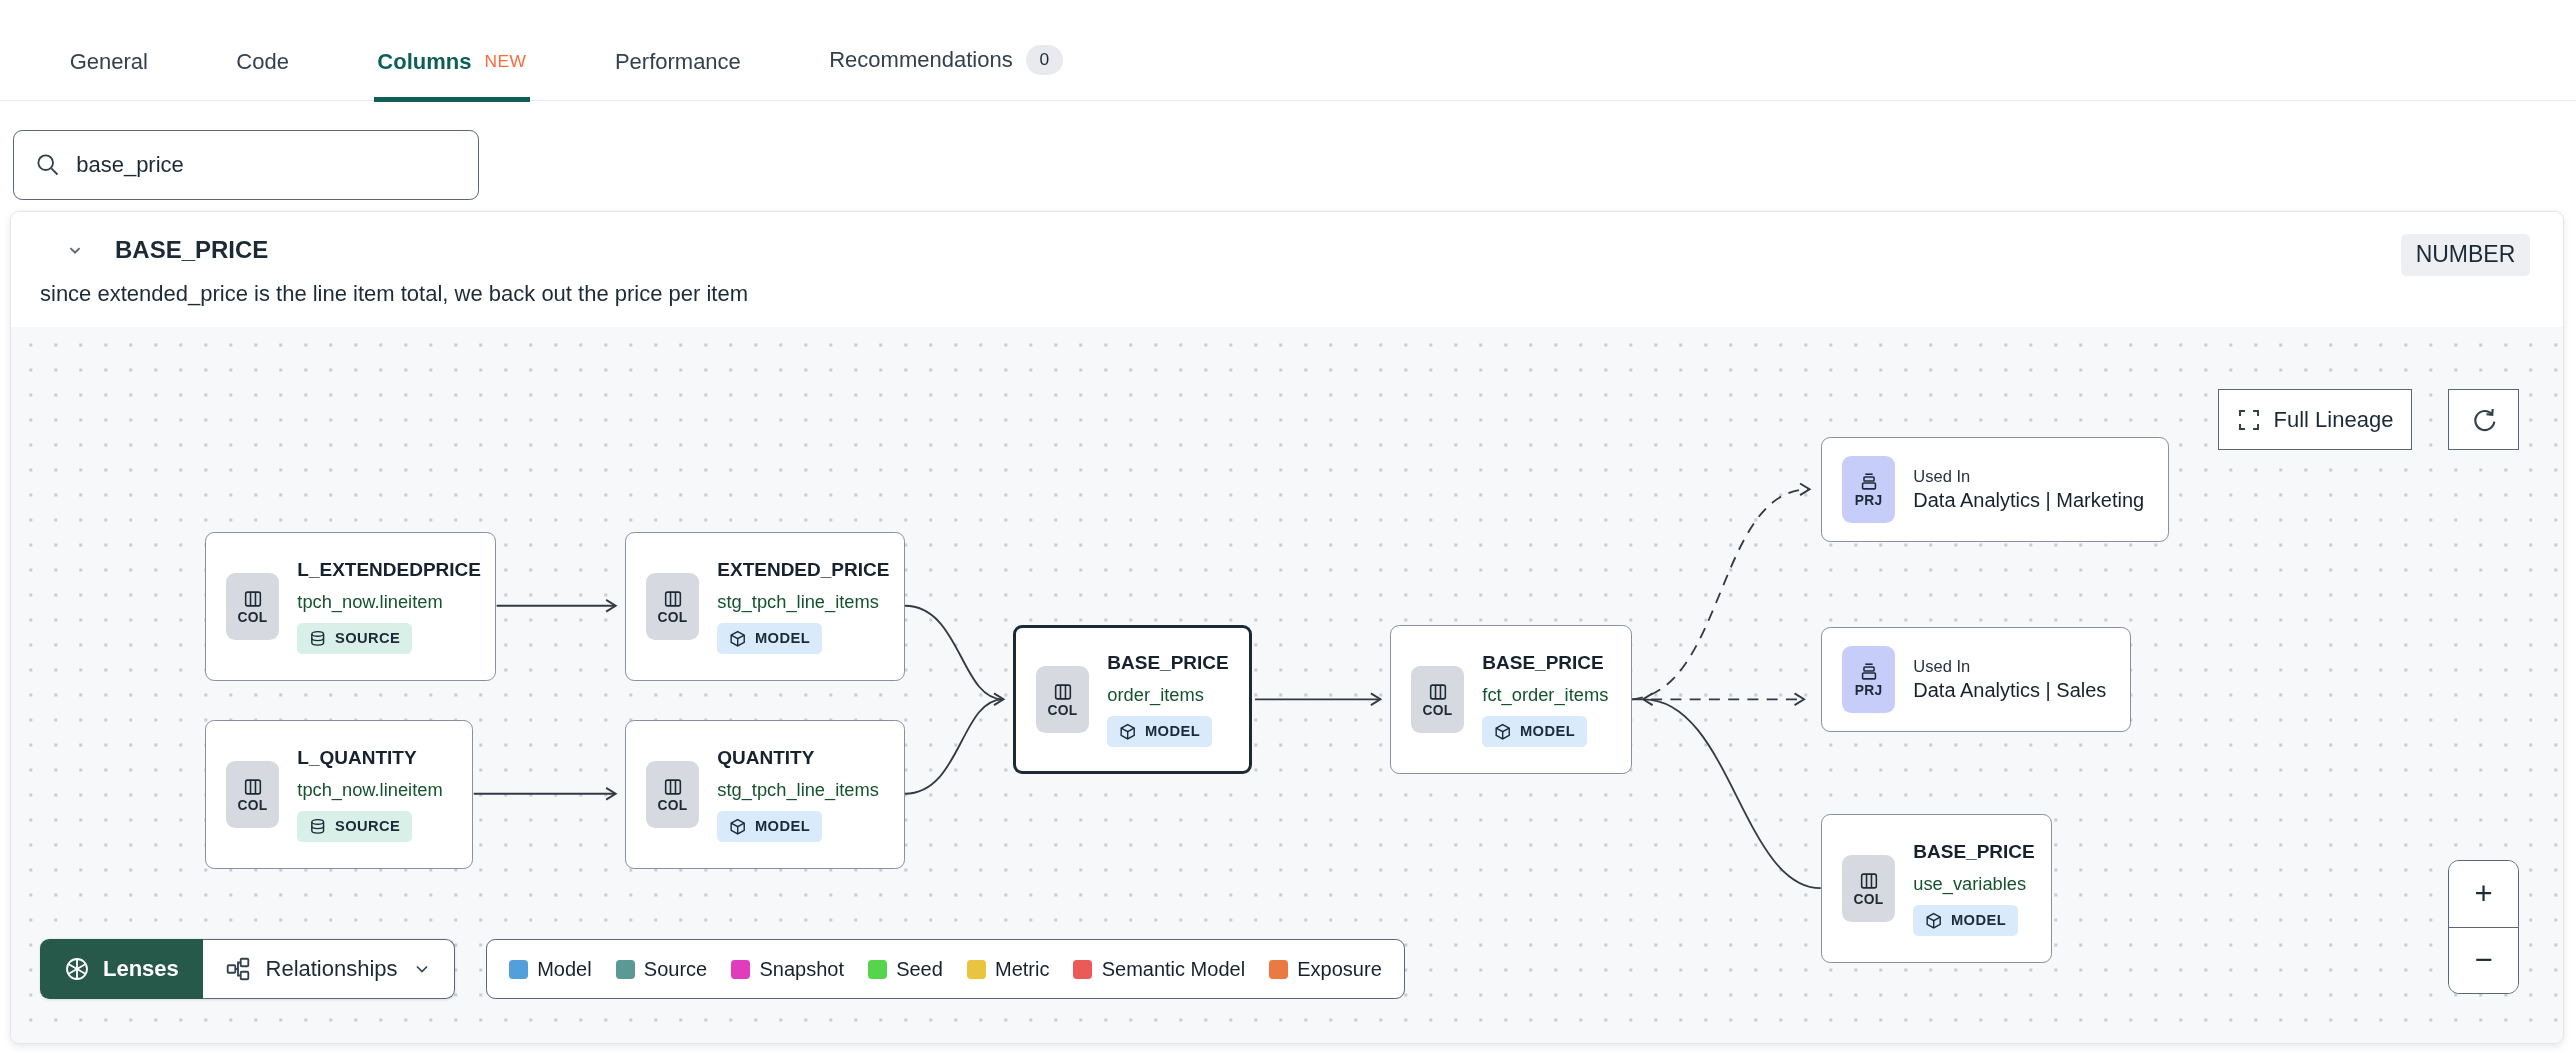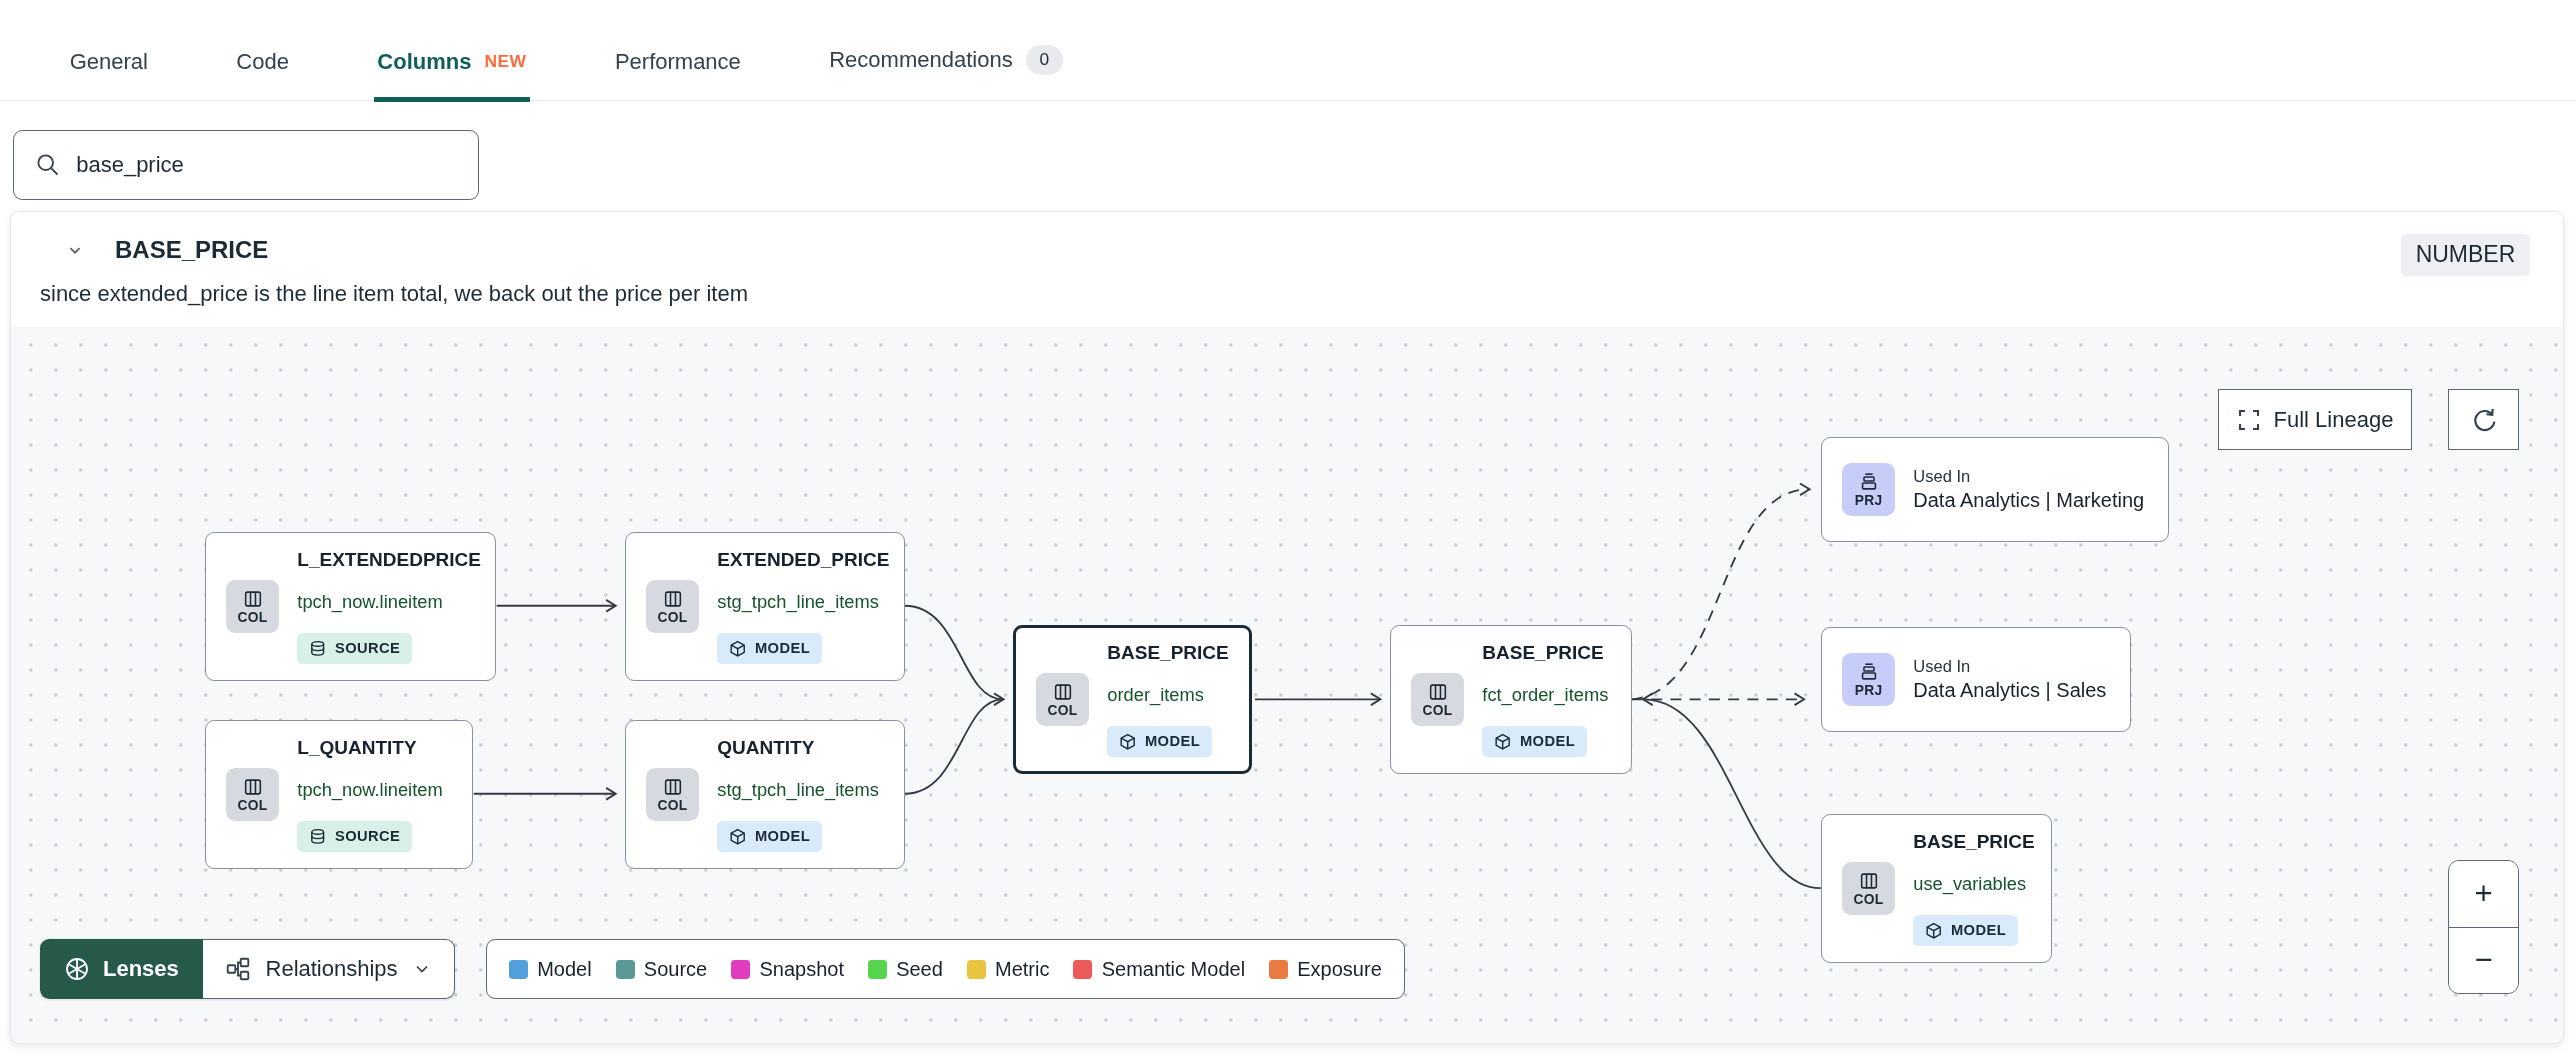--- a/index.html
+++ b/index.html
@@ -5,21 +5,21 @@
   * { margin:0; padding:0; box-sizing:border-box; }
   html,body { width:2576px; height:1053px; background:#ffffff; overflow:hidden;
               font-family:"Liberation Sans","DejaVu Sans",sans-serif; color:#1c2a36; }
 
   
   .tabbar { display:flex; align-items:flex-end; gap:81px; padding:0 0 0 66px;
             border-bottom:1.8px solid #e7eaee; height:101px; background:#fff; }
   .tab { display:inline-flex; align-items:center; gap:13px; font-size:22px; color:#33414e;
          padding:26px 3.7px 22px 3.7px; border-bottom:5.5px solid transparent; margin-bottom:-1.8px; cursor:pointer; }
   .tab.active { color:#0e5f5a; font-weight:700; border-bottom-color:#0e5f5a; }
-  .tab-new { color:#fd6a3b; font-size:17.4px; font-weight:700; letter-spacing:0.5px; }
+  .tab-new { color:#fd6a3b; font-size:17.4px; font-weight:400; letter-spacing:0.5px; }
   .tab-count { background:#e8eaee; color:#1c2a36; font-size:17.4px; border-radius:916px;
                padding:4.6px 13.8px; font-weight:500; }
 
   
   .search-row { padding:29px 0 0 13px; }
   .searchbox { display:flex; align-items:center; gap:14.7px; width:466px; height:70px;
                border:1.8px solid #5b6676; border-radius:9.2px; padding:0 20px; background:#fff; }
   .searchbox input { border:none; outline:none; font-size:22px; color:#1c2a36; flex:1;
                      font-family:inherit; background:transparent; }
 
@@ -38,26 +38,26 @@
   .canvas { position:absolute; left:0; top:115px; width:2554px; height:718px;
             background:#f6f8fa;
             background-image:radial-gradient(#c7cdd6 1.6px, transparent 1.7px);
             background-size:25px 25px; background-position:7.3px 5.5px; }
   .edges { position:absolute; left:0; top:0; }
 
   
   .node { position:absolute; background:#fff; border:1.8px solid #8791a1; border-radius:9.2px;
           display:flex; align-items:center; gap:18.3px; padding-left:20px; cursor:pointer; }
   .node.selected { border:3.7px solid #1c2a36; }
-  .icon-chip { width:53px; height:53px; border-radius:9.2px; background:#d6d9df;
+  .icon-chip { width:53px; height:67px; border-radius:9.2px; background:#d6d9df;
                display:flex; flex-direction:column; align-items:center; justify-content:center;
                gap:0.9px; flex:0 0 auto; }
   .icon-chip.prj { background:#c7cdf9; }
   .icon-chip .chip-label { font-size:13.8px; font-weight:600; letter-spacing:0.3px; color:#1c2a36; }
-  .node-texts { display:flex; flex-direction:column; align-items:flex-start; gap:20px; }
+  .node-texts { display:flex; flex-direction:column; align-items:flex-start; gap:10px; }
   .node-title { font-size:19px; font-weight:600; color:#16222e; }
   .node-sub { font-size:18.3px; color:#14532d; }
   .res-badge { display:inline-flex; align-items:center; gap:8.3px; border-radius:5.5px;
                padding:6.4px 12px; font-size:14.7px; font-weight:700; letter-spacing:0.4px; color:#1c2a36; }
   .res-badge.source { background:#d9f0e8; }
   .res-badge.model { background:#d9eafb; }
   .usedin-label { font-size:16.5px; color:#27333f; }
   .usedin-name { font-size:20px; font-weight:500; color:#16222e; }
 
   

